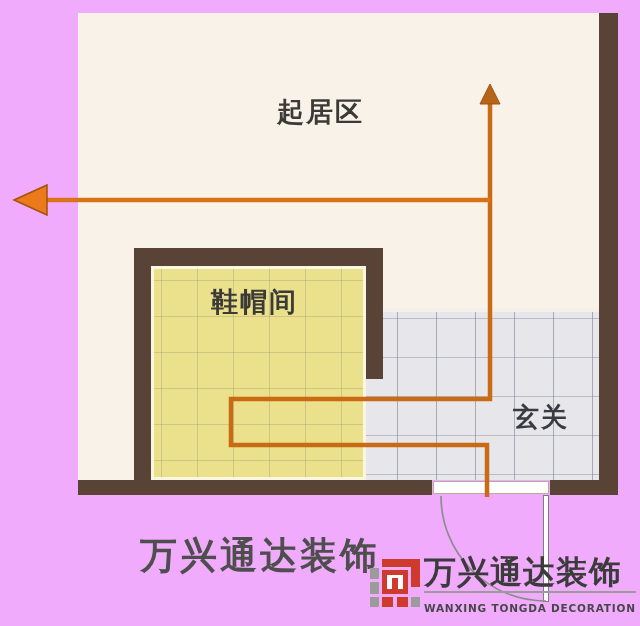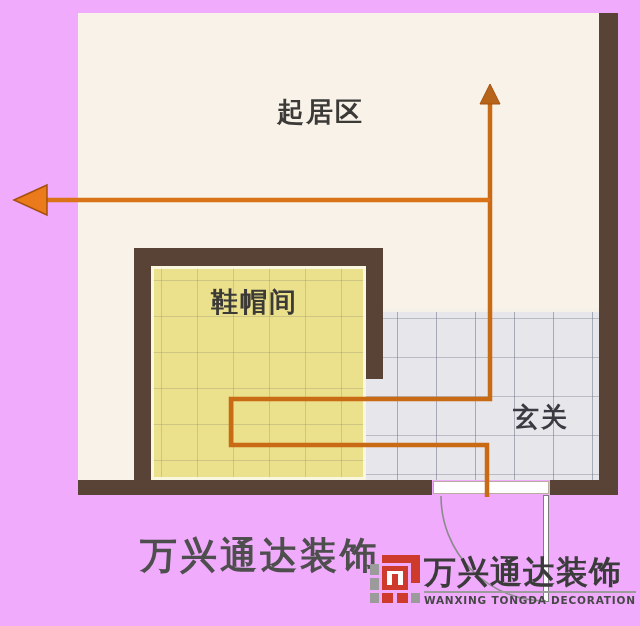--- a/index.html
+++ b/index.html
@@ -50,21 +50,21 @@
   
   .overlay{position:absolute;left:0;top:0;pointer-events:none;}
 
   
   .watermark{position:absolute;left:370px;top:554px;display:flex;align-items:center;}
   .wm-logo{position:relative;width:50px;height:50px;margin-right:4px;flex:none;}
   .wm-block{position:absolute;}
   .wm-text{display:flex;flex-direction:column;}
   .wm-cn{font-size:32px;font-weight:bold;color:#3b3b3b;line-height:36px;letter-spacing:1px;white-space:nowrap;}
   .wm-en{font-size:10.5px;font-weight:bold;color:#474747;letter-spacing:.8px;white-space:nowrap;
-    border-top:2px solid #9b9b9b;padding-top:1px;margin-top:1px;}
+    border-top:2px solid #9b9b9b;padding-top:9px;margin-top:1px;}
 </style>
 </head>
 <body>
 
 <div id="canvas">
 
   <div class="plan-bg"></div>
   <div class="entry-tiles"></div>
   <div class="shoe-floor"></div>
 

